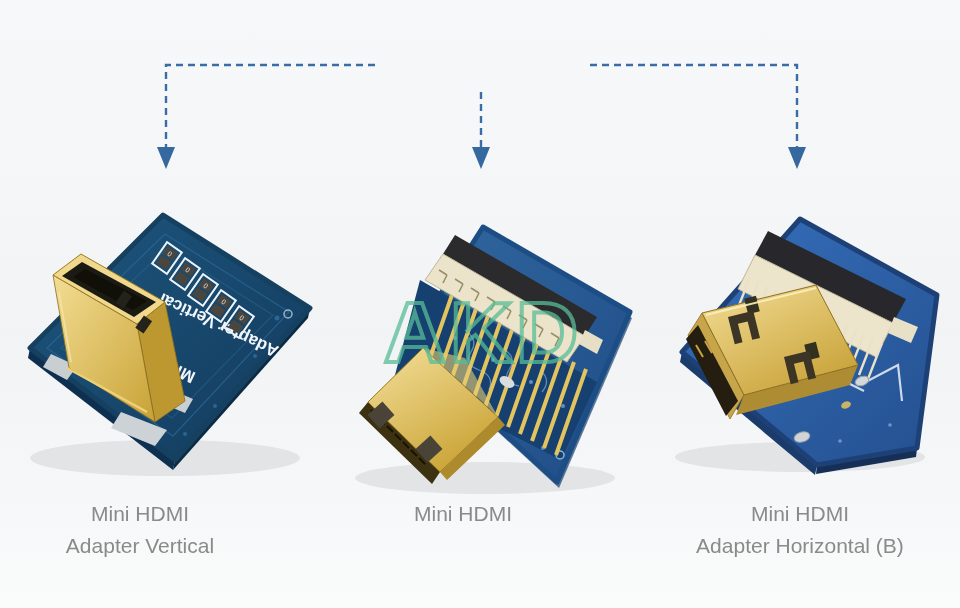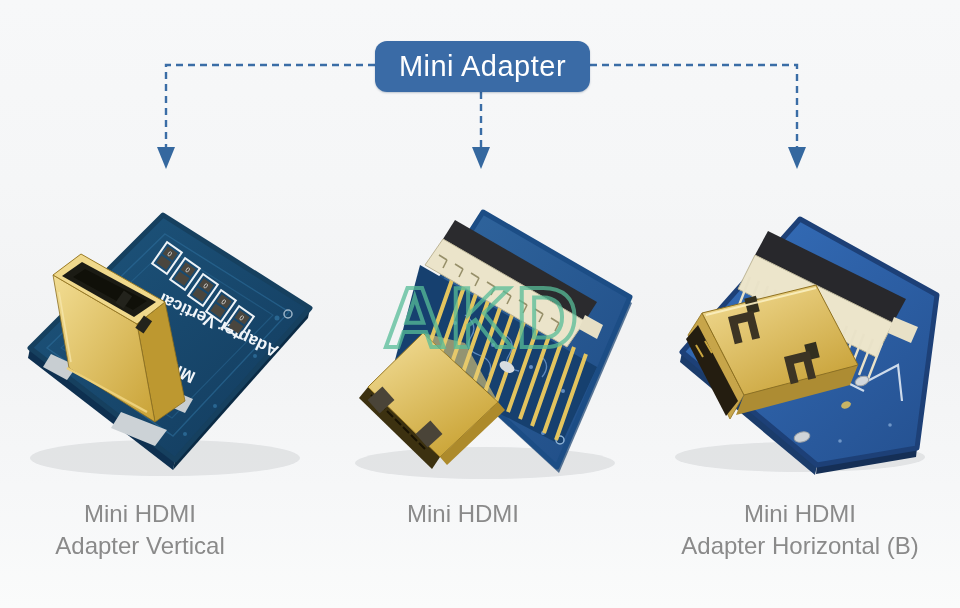--- a/index.html
+++ b/index.html
@@ -17,25 +17,25 @@
   .badge{
     position:absolute;left:375px;top:41px;width:215px;height:51px;
     background:#3a6ba6;border-radius:12px;
     color:#ffffff;font-size:29px;font-weight:500;letter-spacing:0.5px;
     display:flex;align-items:center;justify-content:center;
     box-shadow:0 1px 2px rgba(20,50,90,0.25);
   }
   .product{position:absolute;}
   .product svg{display:block;}
   .p-left{left:15px;top:196px;width:300px;height:290px;}
-  .p-center{left:335px;top:195px;width:310px;height:290px;}
+  .p-center{left:335px;top:210px;width:310px;height:290px;}
   .p-right{left:650px;top:205px;width:290px;height:270px;}
   .caption{
     position:absolute;top:498px;width:280px;
-    text-align:center;color:#8a8a8a;font-size:24px;line-height:32px;
+    text-align:center;color:#8a8a8a;font-size:21px;line-height:32px;
   }
   .c-left{left:0px;}
   .c-center{left:323px;}
   .c-right{left:660px;}
 </style>
 </head>
 <body>
 
 <div class="stage">
 
@@ -45,23 +45,20 @@
       <path d="M481,92 L481,148"></path>
       <path d="M590,65 L797,65 L797,148"></path>
     </g>
     <g fill="#35689f" stroke="none">
       <polygon points="157,147 175,147 166,169"></polygon>
       <polygon points="472,147 490,147 481,169"></polygon>
       <polygon points="788,147 806,147 797,169"></polygon>
     </g>
   </svg>
 
-  <div class="badge">
-    <span>Mini Adapter</span>
-  </div>
 
   <div class="product p-left">
     <svg viewBox="0 0 300 290" xmlns="http://www.w3.org/2000/svg">
       <defs>
         <linearGradient id="pcbDark" x1="0" y1="0" x2="1" y2="1">
           <stop offset="0" stop-color="#1e567e"></stop>
             <stop offset="1" stop-color="#123a5c"></stop>
         </linearGradient>
         <linearGradient id="goldBrightL" x1="0" y1="0" x2="1" y2="1">
           <stop offset="0" stop-color="#f2dd93"></stop>

